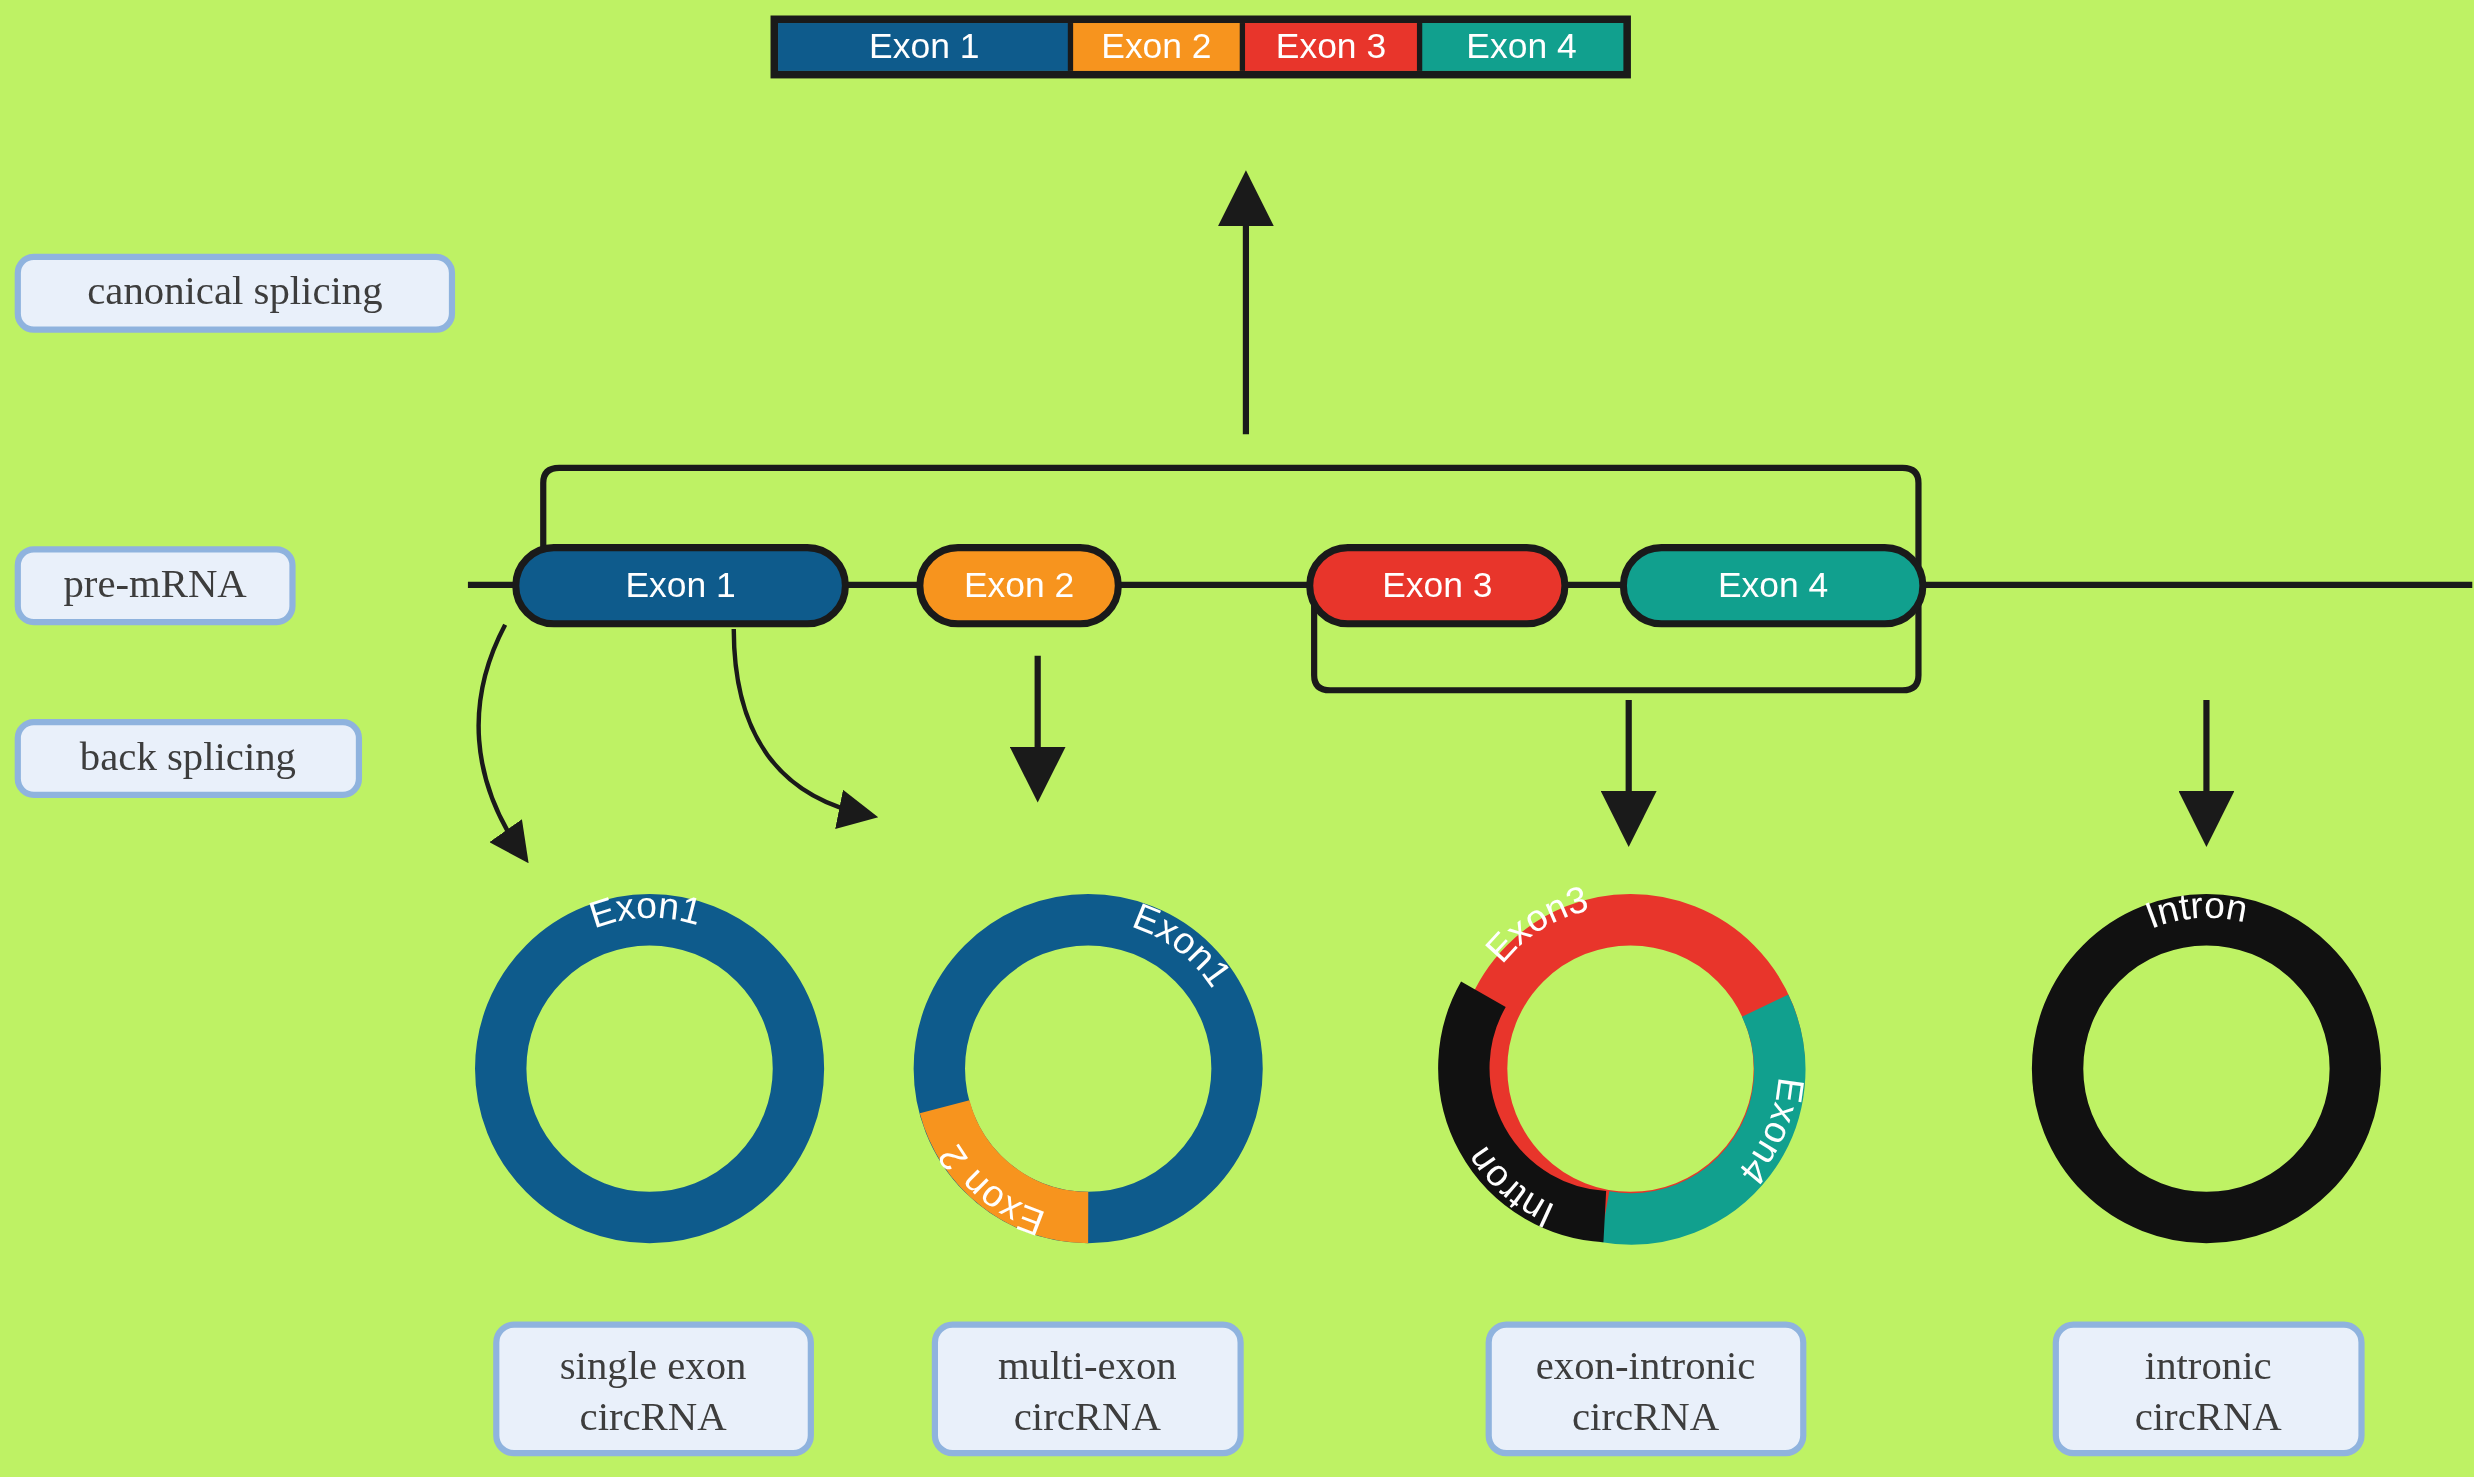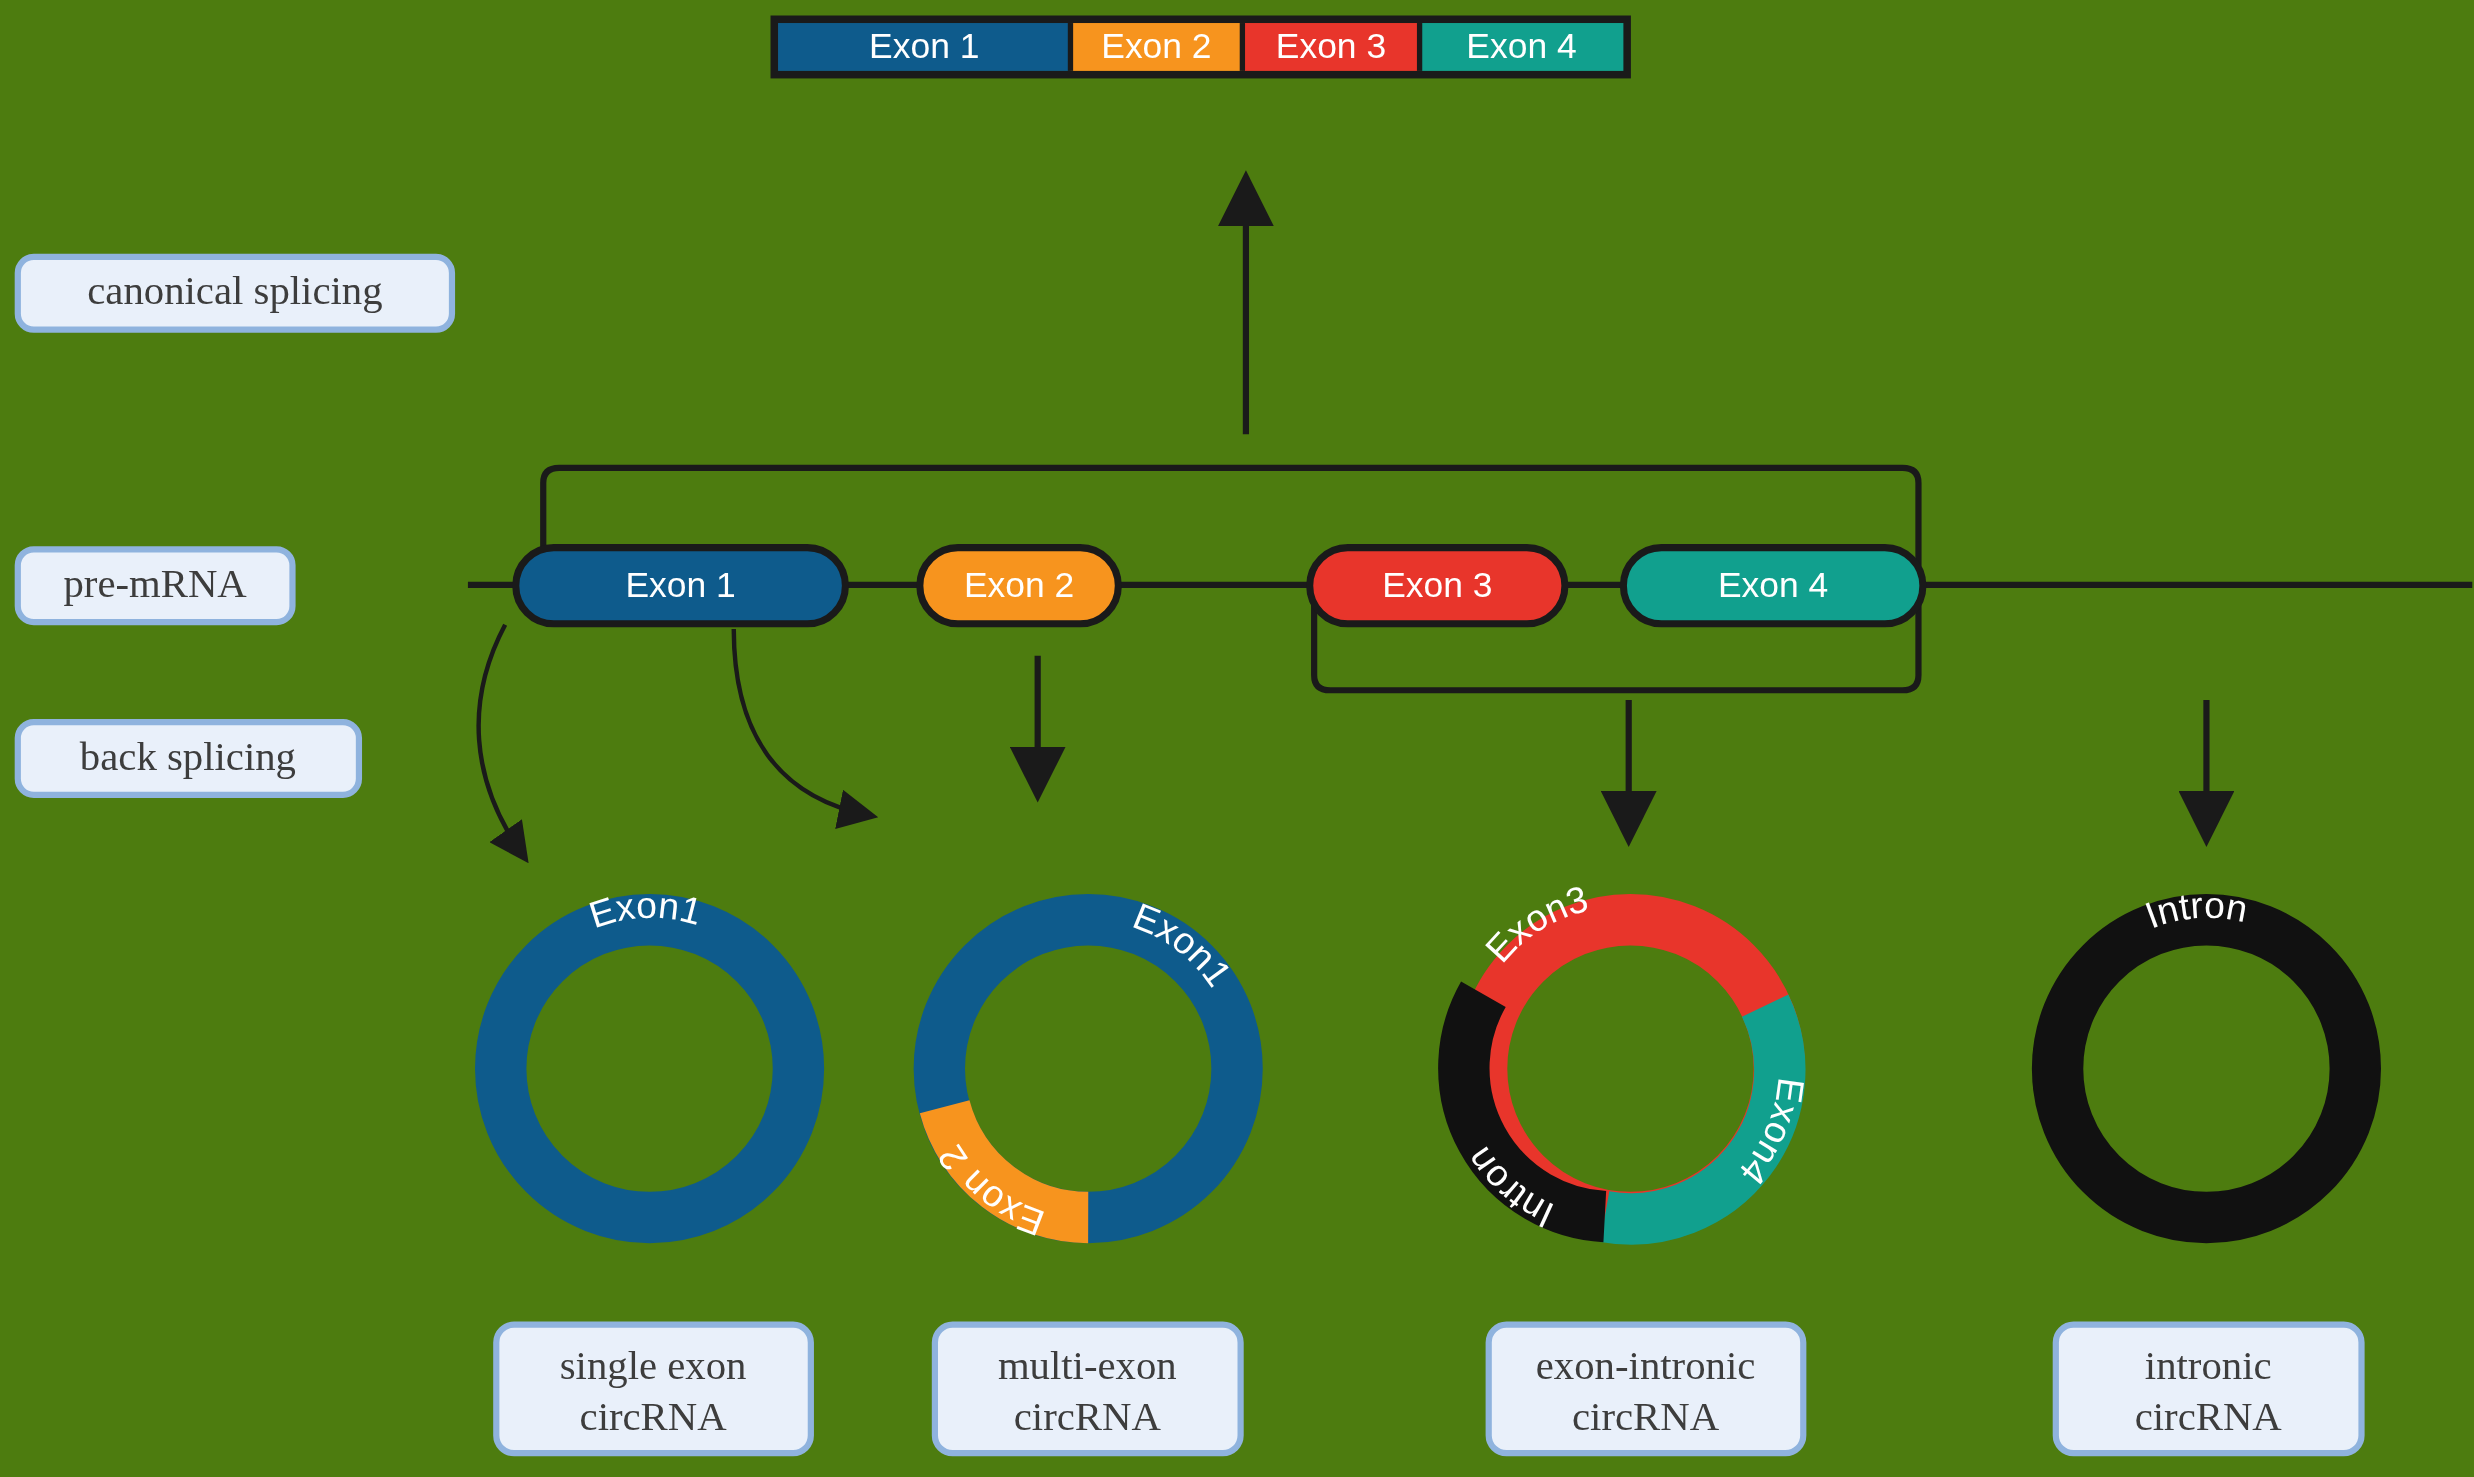--- a/index.html
+++ b/index.html
@@ -7,21 +7,21 @@
     padding: 0;
     background: #ffffff;
   }
   body {
     font-family: "Liberation Sans", sans-serif;
   }
   #stage {
     position: relative;
     width: 2475px;
     height: 1478px;
-    background: #4d7c0f;
+    background: #bef264;
     overflow: hidden;
   }
   svg#diagram {
     position: absolute;
     left: 0;
     top: 0;
     width: 2475px;
     height: 1478px;
     display: block;
   }

